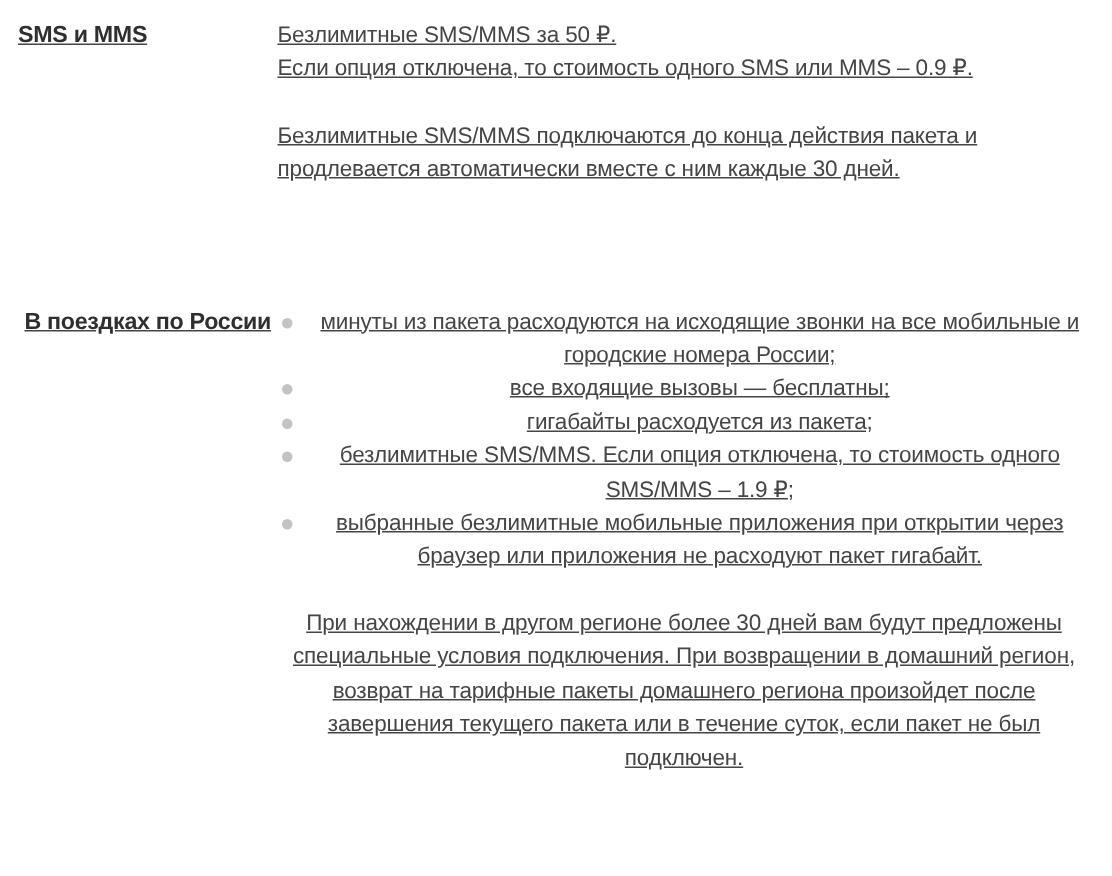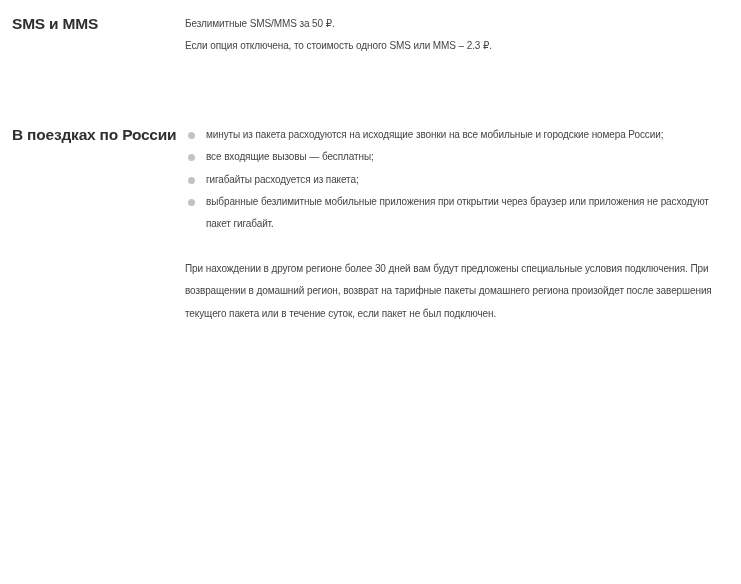--- a/index.html
+++ b/index.html
@@ -10,31 +10,31 @@
   }
   html,body{margin:0;padding:0;}
   body{
     width:741px;height:584px;overflow:hidden;
     background:var(--bg);
     font-family:"Liberation Sans","DejaVu Sans",sans-serif;
     color:var(--text);
     -webkit-font-smoothing:antialiased;
   }
   .page{padding:13px 14px 0 12px;box-sizing:border-box;width:741px;}
-  .row{display:flex;align-items:flex-start;}
-  .row + .row{margin-top:44px;}
+  .row{display:flex;align-items:flex-start;text-decoration:underline;}
+  .row + .row{margin-top:79px;text-align:center;}
   .label{
     width:173px;flex:0 0 173px;
     font-weight:bold;font-size:15.5px;line-height:21px;
     color:var(--label);
     letter-spacing:-0.2px;
   }
   .content{
     flex:1 1 auto;max-width:542px;
-    font-size:10px;line-height:22.4px;
+    font-size:15px;line-height:22.4px;
     letter-spacing:-0.1px;
   }
   .para{margin:0;}
   .para + .para{margin-top:22px;}
   .line{display:block;}
   .bullets{list-style:none;margin:0;padding:0;}
   .bullets li{position:relative;padding-left:21px;}
   .bullets li::before{
     content:"";position:absolute;left:3px;top:8px;
     width:7px;height:7px;border-radius:50%;
@@ -45,33 +45,35 @@
 </head>
 <body>
 
 <div class="page">
 
   <section class="row">
     <div class="label">SMS и MMS</div>
     <div class="content">
       <p class="para">
         <span class="line">Безлимитные SMS/MMS за 50 ₽.</span>
-        <span class="line">Если опция отключена, то стоимость одного SMS или MMS – 2.3 ₽.</span>
+        <span class="line">Если опция отключена, то стоимость одного SMS или MMS – 0.9 ₽.</span>
       </p>
       <p class="para">
+        <span class="line">Безлимитные SMS/MMS подключаются до конца действия пакета и продлевается автоматически вместе с ним каждые 30 дней.</span>
       </p>
     </div>
   </section>
 
   <section class="row">
     <div class="label">В поездках по России</div>
     <div class="content">
       <ul class="bullets">
         <li>минуты из пакета расходуются на исходящие звонки на все мобильные и городские номера России;</li>
         <li>все входящие вызовы — бесплатны;</li>
         <li>гигабайты расходуется из пакета;</li>
+        <li>безлимитные SMS/MMS. Если опция отключена, то стоимость одного SMS/MMS – 1.9 ₽;</li>
         <li>выбранные безлимитные мобильные приложения при открытии через браузер или приложения не расходуют пакет гигабайт.</li>
       </ul>
       <p class="para outro">При нахождении в другом регионе более 30 дней вам будут предложены специальные условия подключения. При возвращении в домашний регион, возврат на тарифные пакеты домашнего региона произойдет после завершения текущего пакета или в течение суток, если пакет не был подключен.</p>
     </div>
   </section>
 
 </div>
 
 </body></html>

